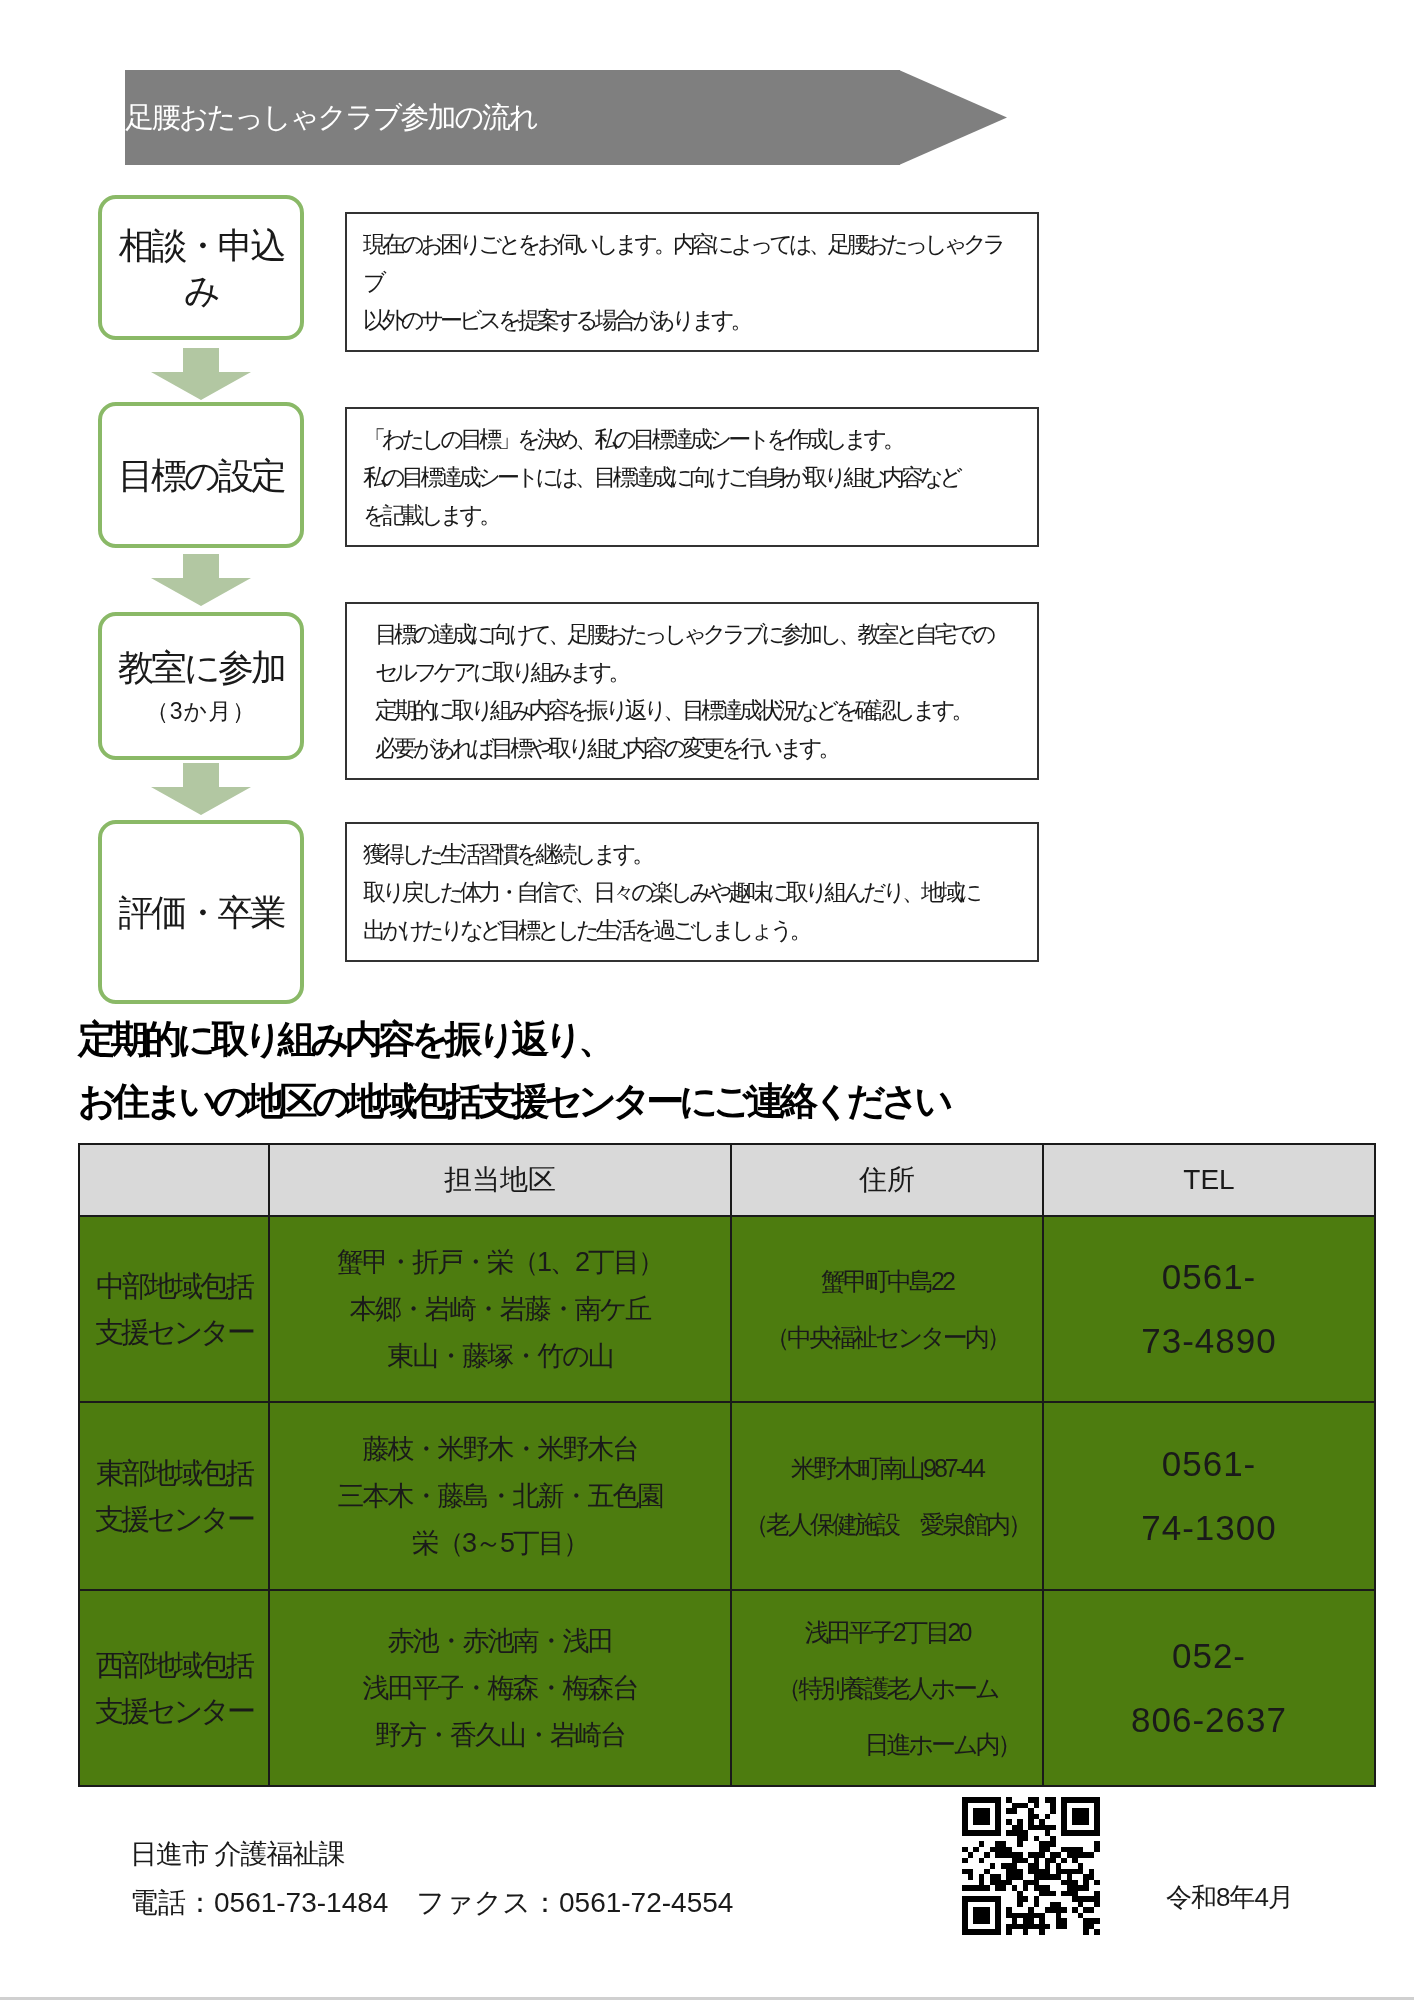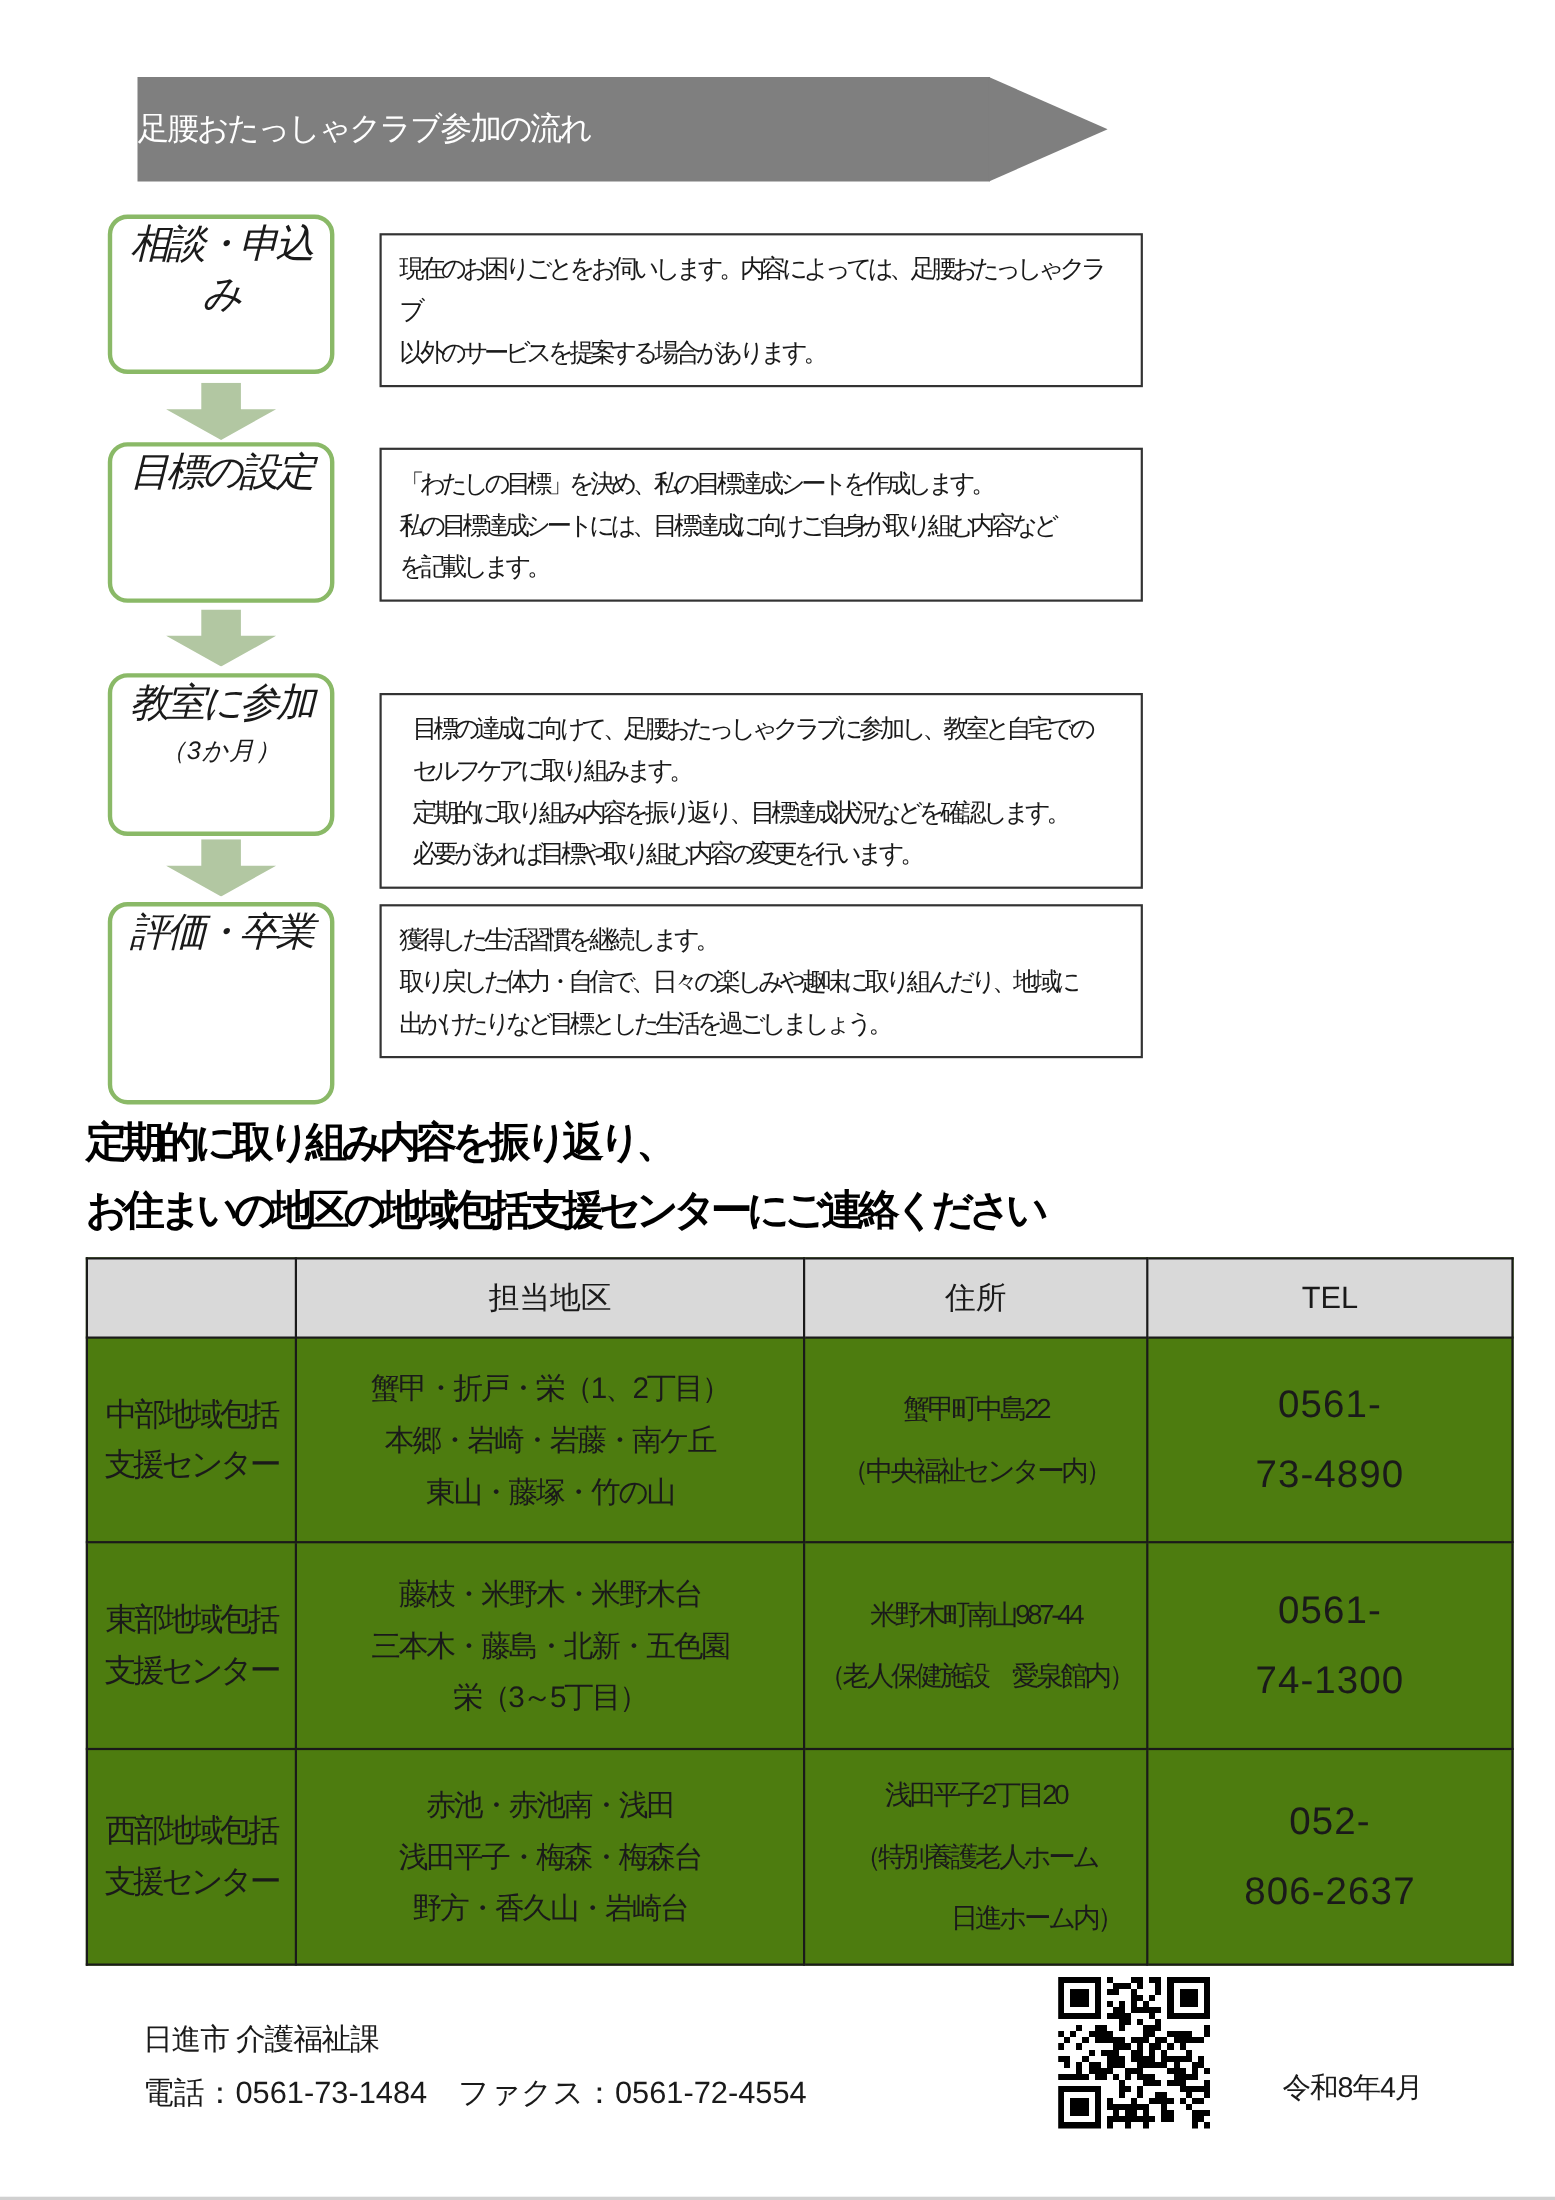--- a/index.html
+++ b/index.html
@@ -12,40 +12,39 @@
   .banner-rect{
     position:absolute;left:125px;top:70px;width:775px;height:95px;
     background:#7f7f7f;color:#ffffff;font-size:29px;letter-spacing:-2px;
     line-height:95px;text-align:left;
   }
   .banner-tip{position:absolute;left:899px;top:70px;width:108px;height:95px;fill:#7f7f7f;}
   
   .flow-box{
     position:absolute;left:98px;width:206px;box-sizing:border-box;
     border:4px solid #8ab967;border-radius:18px;background:#ffffff;
-    display:flex;flex-direction:column;align-items:center;justify-content:flex-start;
+    display:flex;flex-direction:column;align-items:center;justify-content:center;
     text-align:center;
-    font-style:italic;
   }
   .flow-label{font-size:36px;letter-spacing:-3px;line-height:1.25;}
   .flow-sublabel{font-size:23px;letter-spacing:1px;margin-top:6px;}
   .fb1{top:195px;height:145px;}
   .fb2{top:402px;height:146px;}
   .fb3{top:612px;height:148px;}
   .fb4{top:820px;height:184px;}
   .down-arrow{position:absolute;left:151px;width:100px;height:52px;fill:#b2c7a2;}
   .da1{top:348px;} .da2{top:554px;} .da3{top:763px;}
   
   .desc-box{
     position:absolute;left:345px;width:694px;box-sizing:border-box;
     border:2px solid #333333;background:#ffffff;
     padding:11px 16px;font-size:23px;letter-spacing:-4px;line-height:38px;
     white-space:pre-wrap;
   }
-  .d1{top:212px;} .d2{top:407px;} .d3{top:630px;padding-left:28px;} .d4{top:822px;}
+  .d1{top:212px;} .d2{top:407px;} .d3{top:602px;padding-left:28px;} .d4{top:822px;}
   
   .contact-heading{
     position:absolute;left:78px;top:1008px;width:1280px;
     font-size:38px;font-weight:bold;letter-spacing:-5px;line-height:62px;
     white-space:pre-wrap;color:#000000;
   }
   
   .center-table{
     position:absolute;left:78px;top:1143px;width:1296px;
     border-collapse:collapse;table-layout:fixed;background:#4d7c0f;

